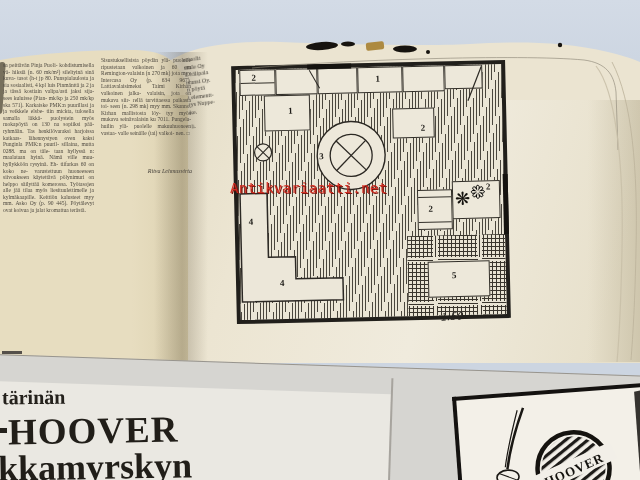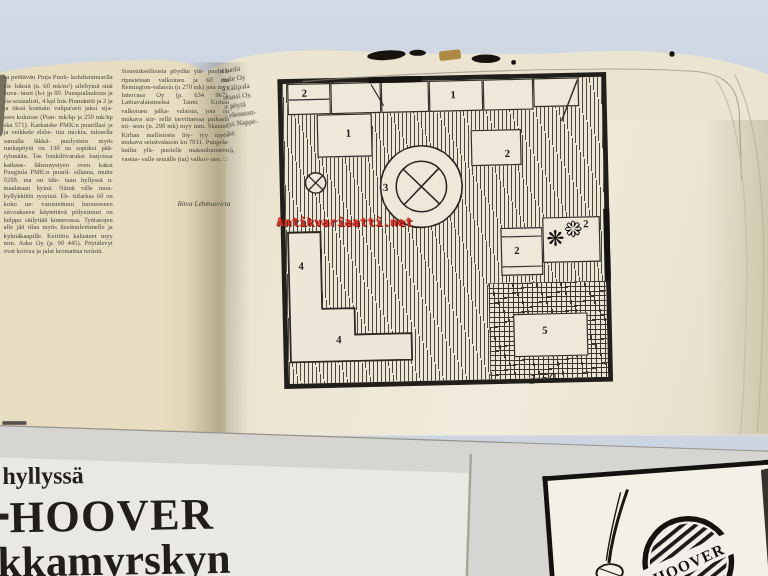--- a/index.html
+++ b/index.html
@@ -40,21 +40,21 @@
   .tile{position:absolute;left:168px;top:170px;width:98px;height:80px;
       background:repeating-linear-gradient(to right,#3a362e 0,#3a362e .9px,rgba(0,0,0,0) .9px,rgba(0,0,0,0) 4px),
                  repeating-linear-gradient(to bottom,#3a362e 0,#3a362e .9px,rgba(0,0,0,0) .9px,rgba(0,0,0,0) 4px),#e9e4d4;}
   .wallbar{position:absolute;background:#15130f;}
   .plant-glyph{position:absolute;color:#14120e;line-height:1;}
   .plant-outline{color:#ece7d9;text-shadow:0 0 1px #000,1px 0 0 #000,-1px 0 0 #000,0 1px 0 #000,0 -1px 0 #000;}
   .scale-label{left:441px;top:311px;font-family:"DejaVu Sans",sans-serif;font-style:italic;
       font-size:10px;color:#23211d;transform:rotate(-4deg) skewX(-6deg);}
   
   .watermark{left:230px;top:180px;font-family:"DejaVu Sans Mono",monospace;
-      font-weight:bold;font-size:10px;letter-spacing:.3px;color:#d5291d;
+      font-weight:normal;font-size:14px;letter-spacing:.3px;color:#d5291d;
       text-shadow:1.3px 1.1px 0 #7c100a;opacity:.95;}
   
   .bottom-band{left:-6px;top:354px;width:662px;height:140px;background:#d6d5d1;
       border-top:1px solid rgba(100,95,85,.55);transform:rotate(1.9deg);transform-origin:0 0;}
   .bottom-left-page{position:absolute;left:6px;top:26px;width:392px;height:112px;background:#eae8e2;}
   .bottom-split{position:absolute;left:398px;top:10px;width:1.5px;height:130px;background:rgba(110,105,95,.45);}
   .headline-small{left:2px;top:386px;font-family:"Liberation Serif",serif;font-weight:700;
       font-size:20px;color:#24211c;transform:rotate(-.5deg);}
   .headline-dash{left:-5px;top:428px;width:12px;height:5px;background:#24211c;}
   .headline-brand{left:8px;top:412px;font-family:"Liberation Serif",serif;font-weight:700;
@@ -182,21 +182,21 @@
     <span class="plan-label" style="left:212px;top:206px">5</span>
   </div>
 
   <div class="abs scale-label">1:50</div>
 
   <div class="abs bottom-band">
     <div class="bottom-left-page"></div>
     <div class="bottom-split"></div>
   </div>
 
-  <div class="abs headline-small">hyllyssä</div>
+  <div class="abs headline-small">tärinän</div>
   <div class="abs headline-dash"></div>
   <div class="abs headline-brand">HOOVER</div>
   <div class="abs headline-large">kkamyrskyn</div>
 
   <div class="abs ad-box">
     <svg width="212" height="110">
       <defs>
         <pattern id="hstripe" width="7" height="7" patternUnits="userSpaceOnUse" patternTransform="rotate(55)">
           <rect width="7" height="7" fill="#f2efe8"></rect>
           <rect width="3.2" height="7" fill="#1d1b18"></rect>

